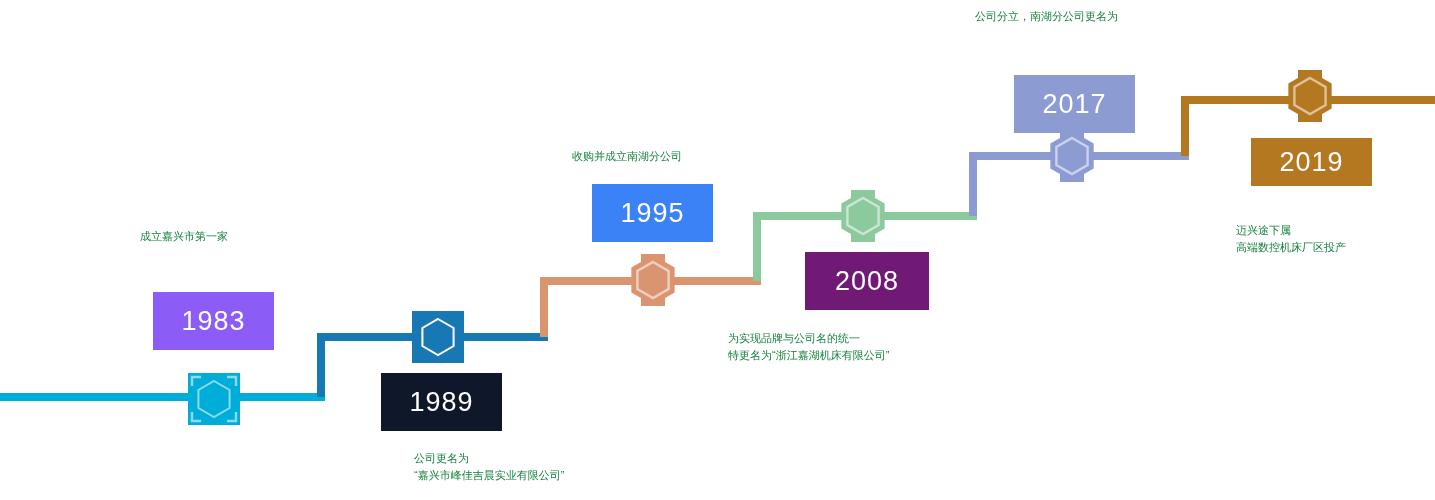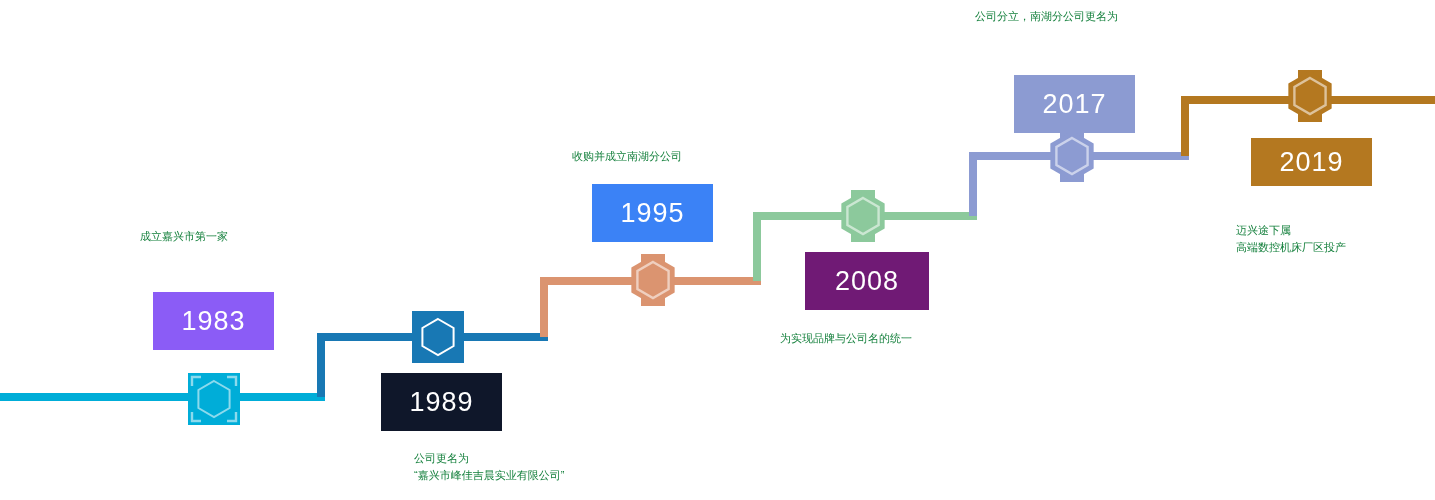--- a/index.html
+++ b/index.html
@@ -141,22 +141,23 @@
       <div class="caption" style="left: 140px; top: 228px;">
         <span class="cline">成立嘉兴市第一家</span>
       </div>
       <div class="caption" style="left: 381px; top: 450px; margin-left: 33px;">
         <span class="cline">公司更名为</span>
         <span class="cline">“嘉兴市峰佳吉晨实业有限公司”</span>
       </div>
       <div class="caption" style="left: 572px; top: 148px;">
         <span class="cline">收购并成立南湖分公司</span>
       </div>
-      <div class="caption" style="left: 780px; top: 330px;">
+      <div class="caption" style="left: 728px; top: 330px;">
         <span class="cline">为实现品牌与公司名的统一</span>
+        <span class="cline">特更名为“浙江嘉湖机床有限公司”</span>
       </div>
       <div class="caption" style="left: 975px; top: 8px;">
         <span class="cline">公司分立，南湖分公司更名为</span>
       </div>
       <div class="caption" style="left: 1236px; top: 222px;">
         <span class="cline">迈兴途下属</span>
         <span class="cline">高端数控机床厂区投产</span>
       </div>
     </div>
 

